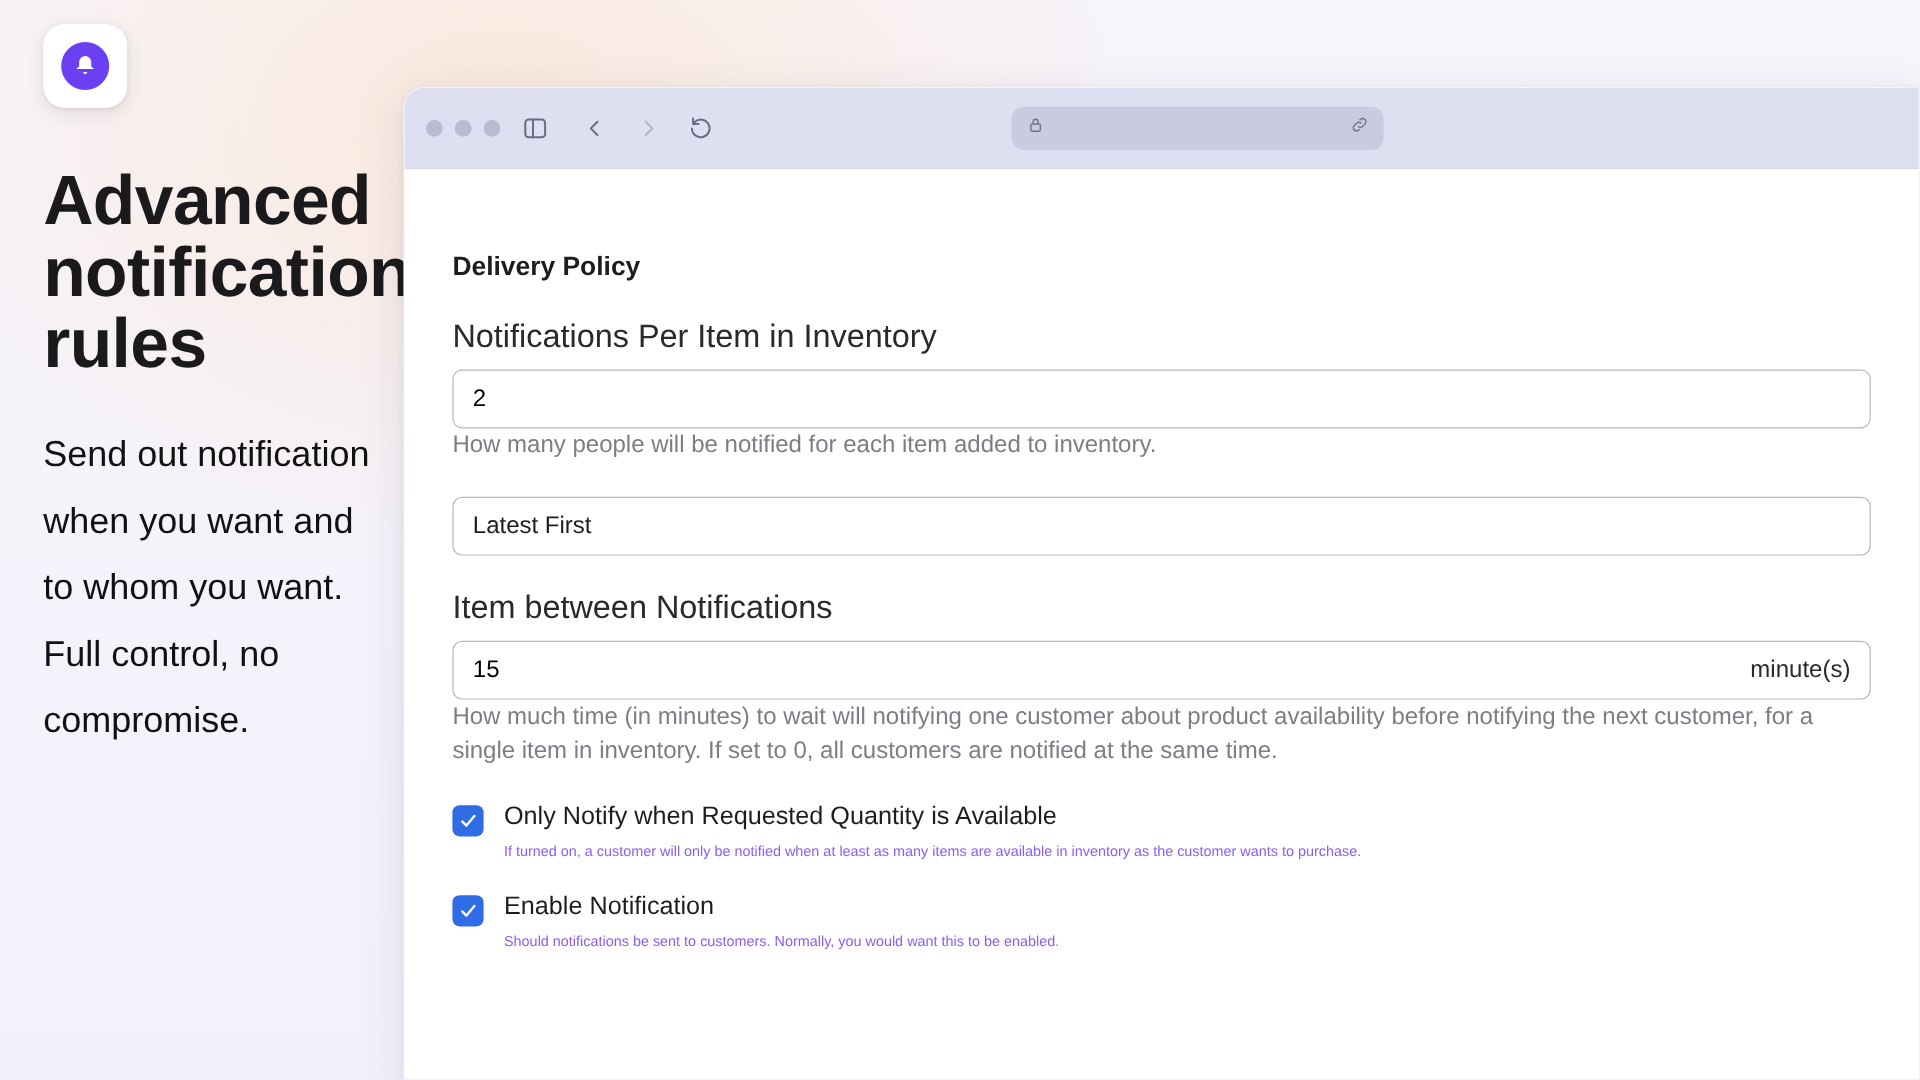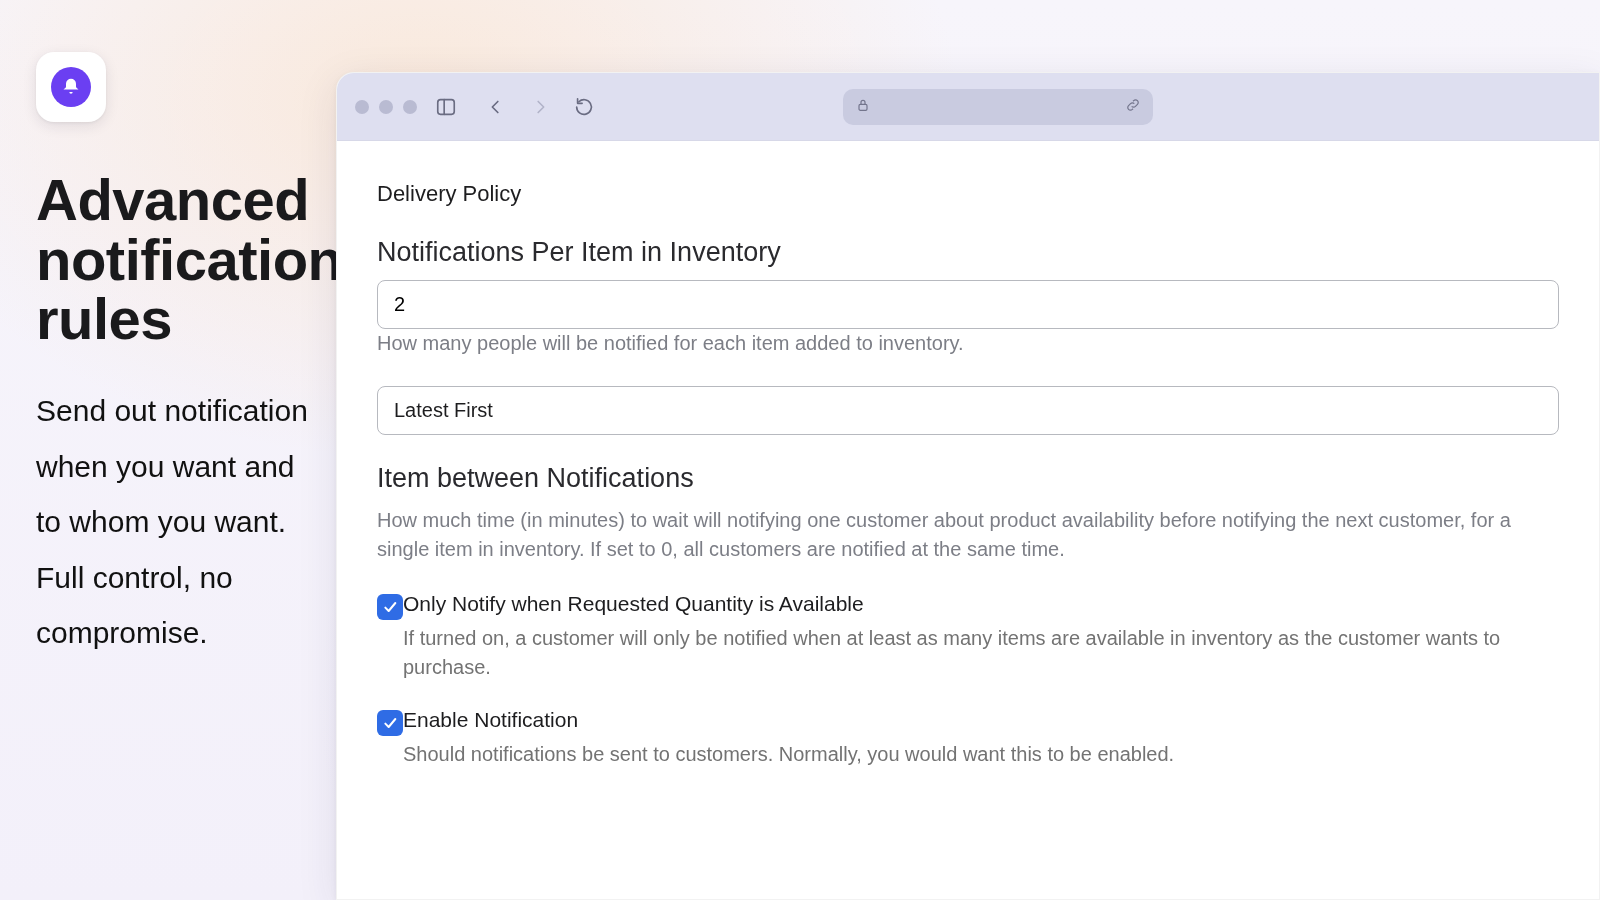--- a/index.html
+++ b/index.html
@@ -7,21 +7,21 @@
   .canvas {
     width: 1600px; height: 900px; position: relative;
     background:
       radial-gradient(900px 600px at 420px 100px, rgba(255,210,160,0.35), transparent 60%),
       radial-gradient(900px 700px at 900px 700px, rgba(180,150,255,0.25), transparent 65%),
       linear-gradient(#f7f5fb, #f3f0fa);
   }
 
   .left-col {
     position: absolute;
-    left: 36px; top: 52px;
+    left: 36px; top: 20px;
     width: 290px;
   }
   .logo-tile {
     width: 70px; height: 70px;
     background: #fff;
     border-radius: 18px;
     box-shadow: 0 4px 14px rgba(30,30,60,0.10), 0 1px 3px rgba(0,0,0,0.06);
     display: flex; align-items: center; justify-content: center;
   }
   .logo-circle {
@@ -80,50 +80,50 @@
     display:flex; align-items:center; justify-content:space-between;
     padding: 0 12px;
     color: #73758c;
   }
   .addr svg { width:16px; height:16px; stroke: currentColor; fill:none; stroke-width:1.8; }
 
   .page {
     padding: 40px 40px 40px 40px;
     color: #1d1d1f;
   }
-  .section-title { font-size: 22px; font-weight: 400; margin-bottom: 30px; }
+  .section-title { font-size: 22px; font-weight: 700; margin-bottom: 30px; margin-top: 28px; }
 
   .field { margin-bottom: 28px; }
   .field-label { font-size: 27px; font-weight: 500; color: #2a2a2e; margin-bottom: 12px; }
   .input {
     width: 100%;
     border: 1px solid #b7b9bf;
     border-radius: 8px;
     padding: 12px 16px;
     font-size: 20px;
     color: #1d1d1f;
     background: #fff;
     display:flex; align-items:center; justify-content:space-between;
   }
   .input input { border:none; outline:none; font-size:20px; width: 80%; background: transparent; }
   .unit { color: #2a2a2e; font-size: 20px; }
   .help { font-size: 20px; color: #7c7e86; line-height: 1.45; }
 
-  .check-row { display:flex; gap: 0; margin-bottom: 26px; }
+  .check-row { display:flex; gap: 17px; margin-bottom: 26px; }
   .checkbox {
     width: 26px; height: 26px; flex-shrink:0;
     border-radius: 6px;
     background: #2f6ce5;
     display:flex; align-items:center; justify-content:center;
     margin-top: 2px;
   }
   .checkbox svg { width:16px; height:16px; stroke:#fff; fill:none; stroke-width:3; stroke-linecap:round; stroke-linejoin:round; }
   .check-text { }
   .check-label { font-size: 21px; font-weight: 500; color: #1d1d1f; }
-  .check-help { margin-top: 8px; font-size: 20px; color: #737373; line-height: 1.45; }
+  .check-help { margin-top: 8px; font-size: 12px; color: #8b5cf6; line-height: 1.45; }
 </style>
 </head>
 <body>
 
 <div class="canvas">
 
   <div class="left-col">
     <div class="logo-tile">
       <div class="logo-circle">
         <svg viewBox="0 0 24 24">
@@ -194,20 +194,24 @@
       </div>
 
       <div class="field">
         <div class="input">
           <span>Latest First</span>
         </div>
       </div>
 
       <div class="field">
         <div class="field-label">Item between Notifications</div>
+        <div class="input">
+          <input type="text" value="15" style="">
+          <span class="unit">minute(s)</span>
+        </div>
         <div class="help">How much time (in minutes) to wait will notifying one customer about product availability before notifying the next customer, for a single item in inventory. If set to 0, all customers are notified at the same time.</div>
       </div>
 
       <div class="check-row">
         <div class="checkbox">
           <svg viewBox="0 0 24 24">
               <polyline points="5 13 10 18 20 6"></polyline>
             </svg>
         </div>
         <div class="check-text">

